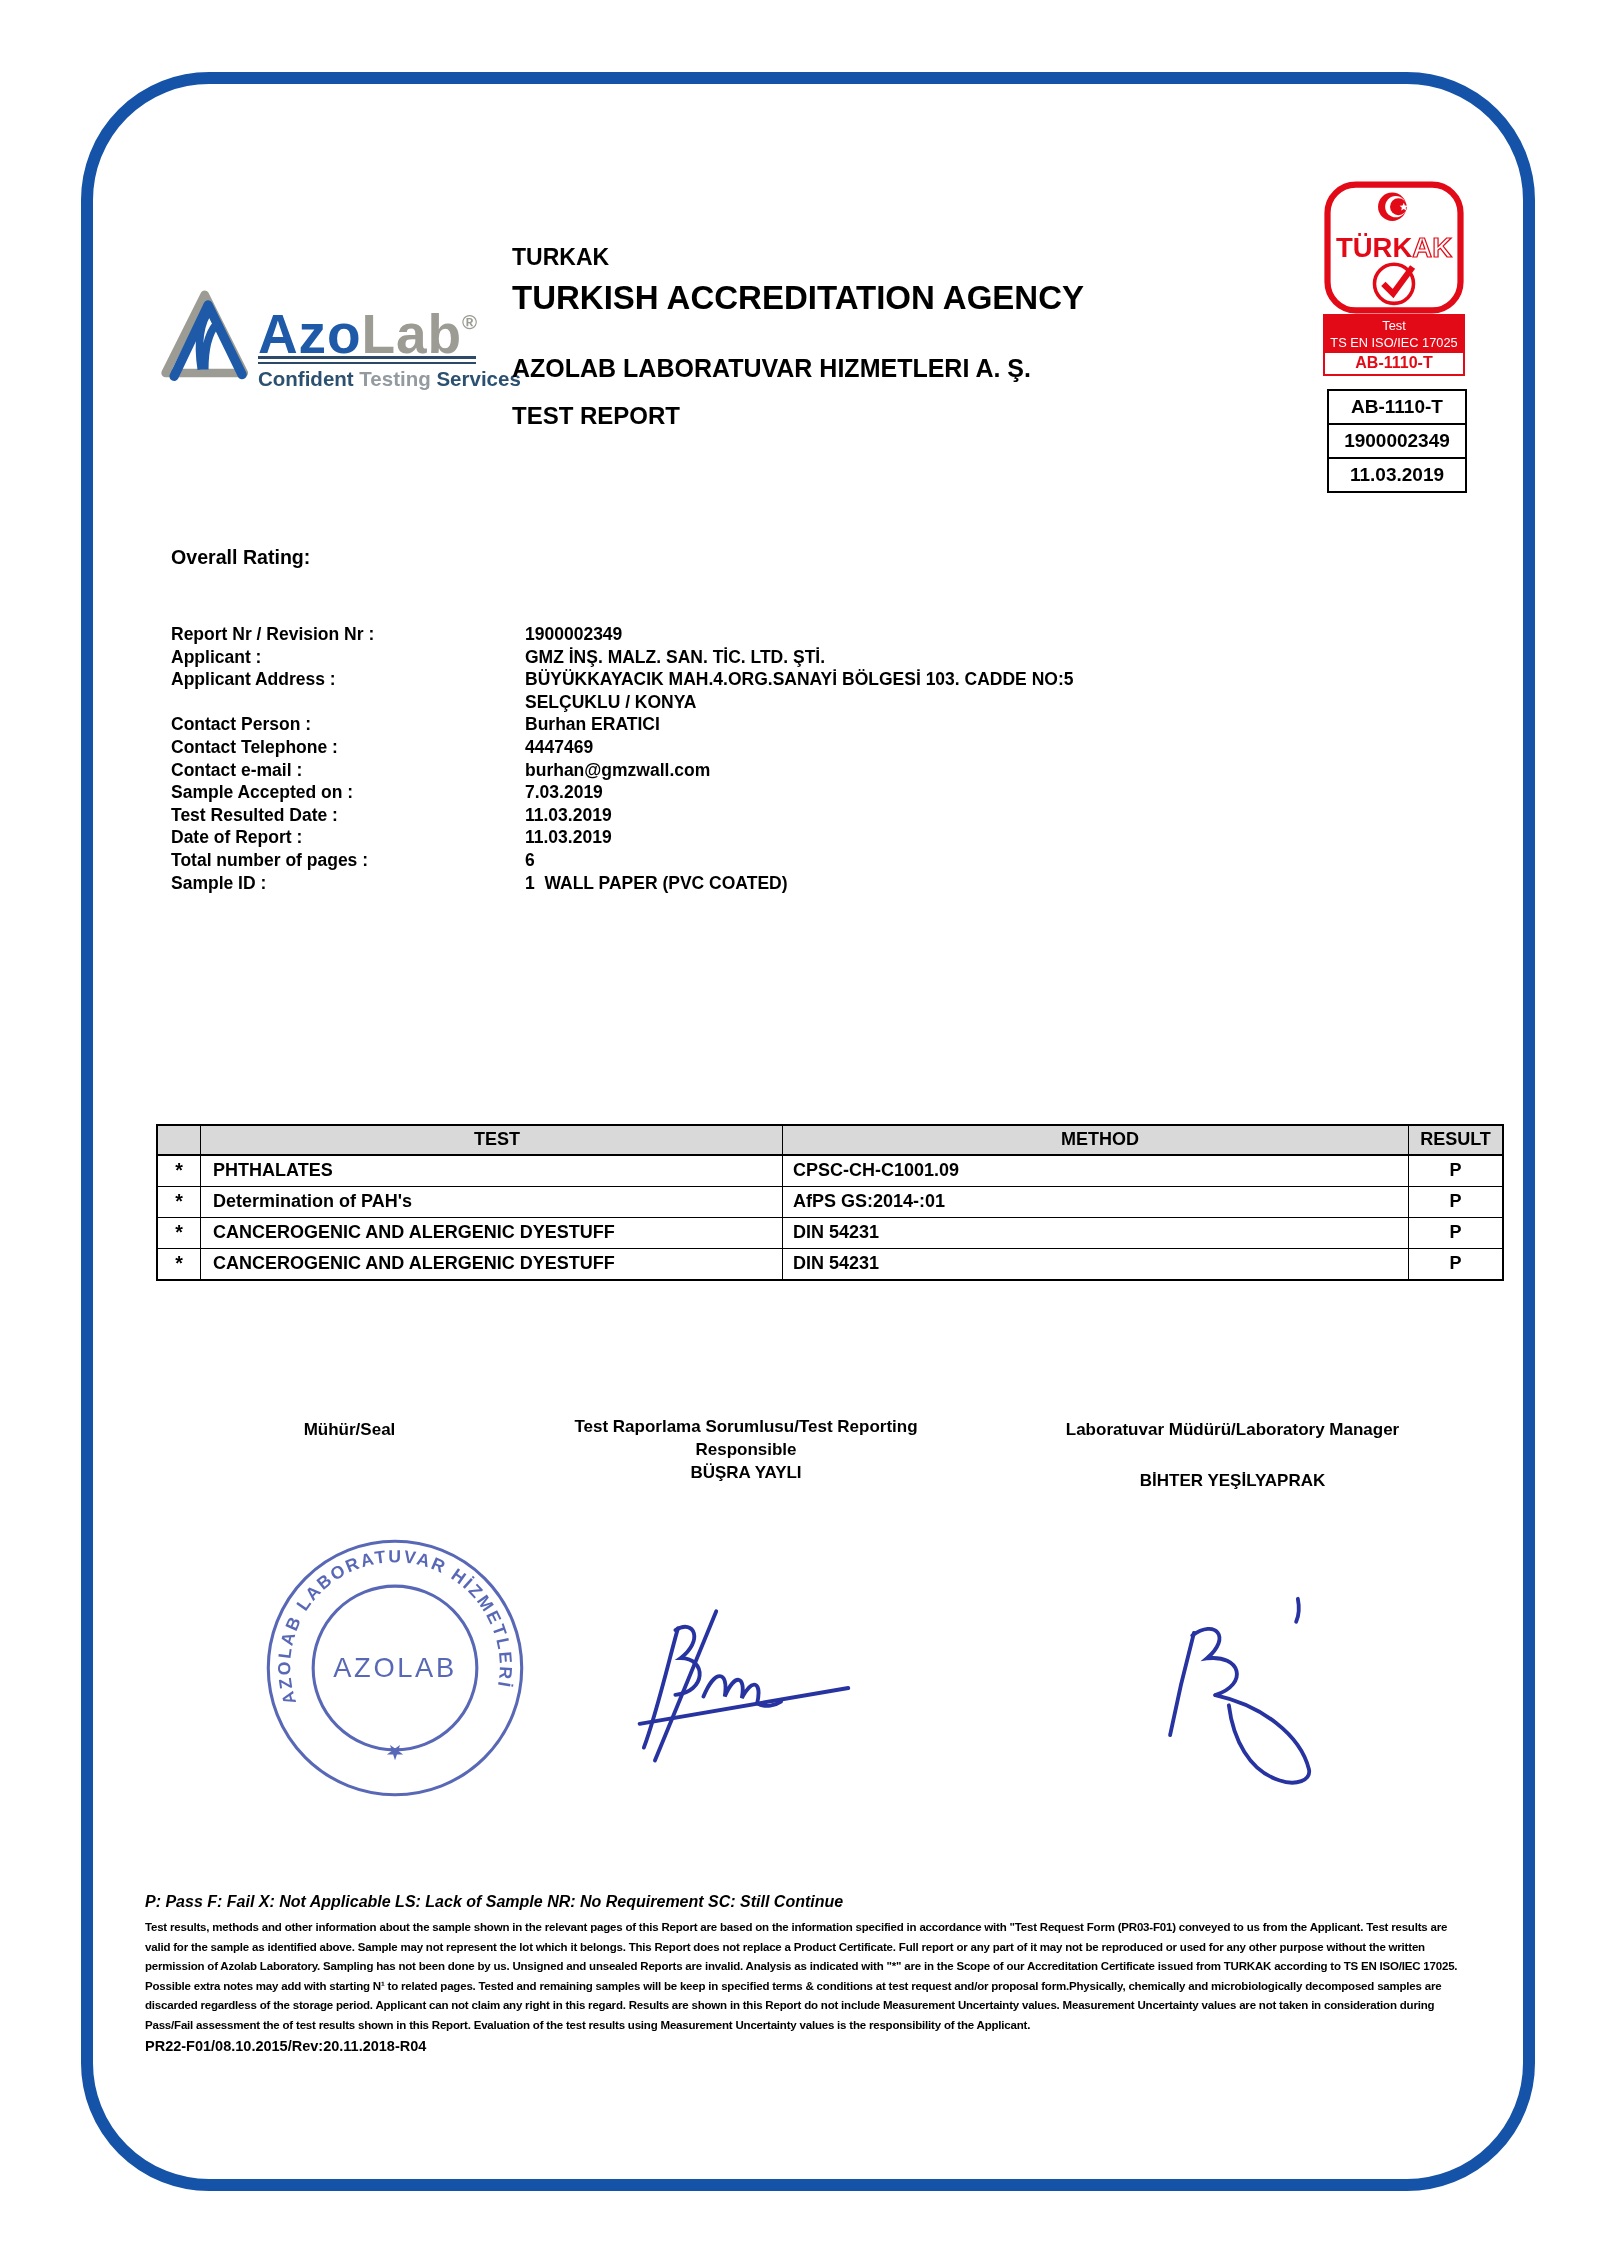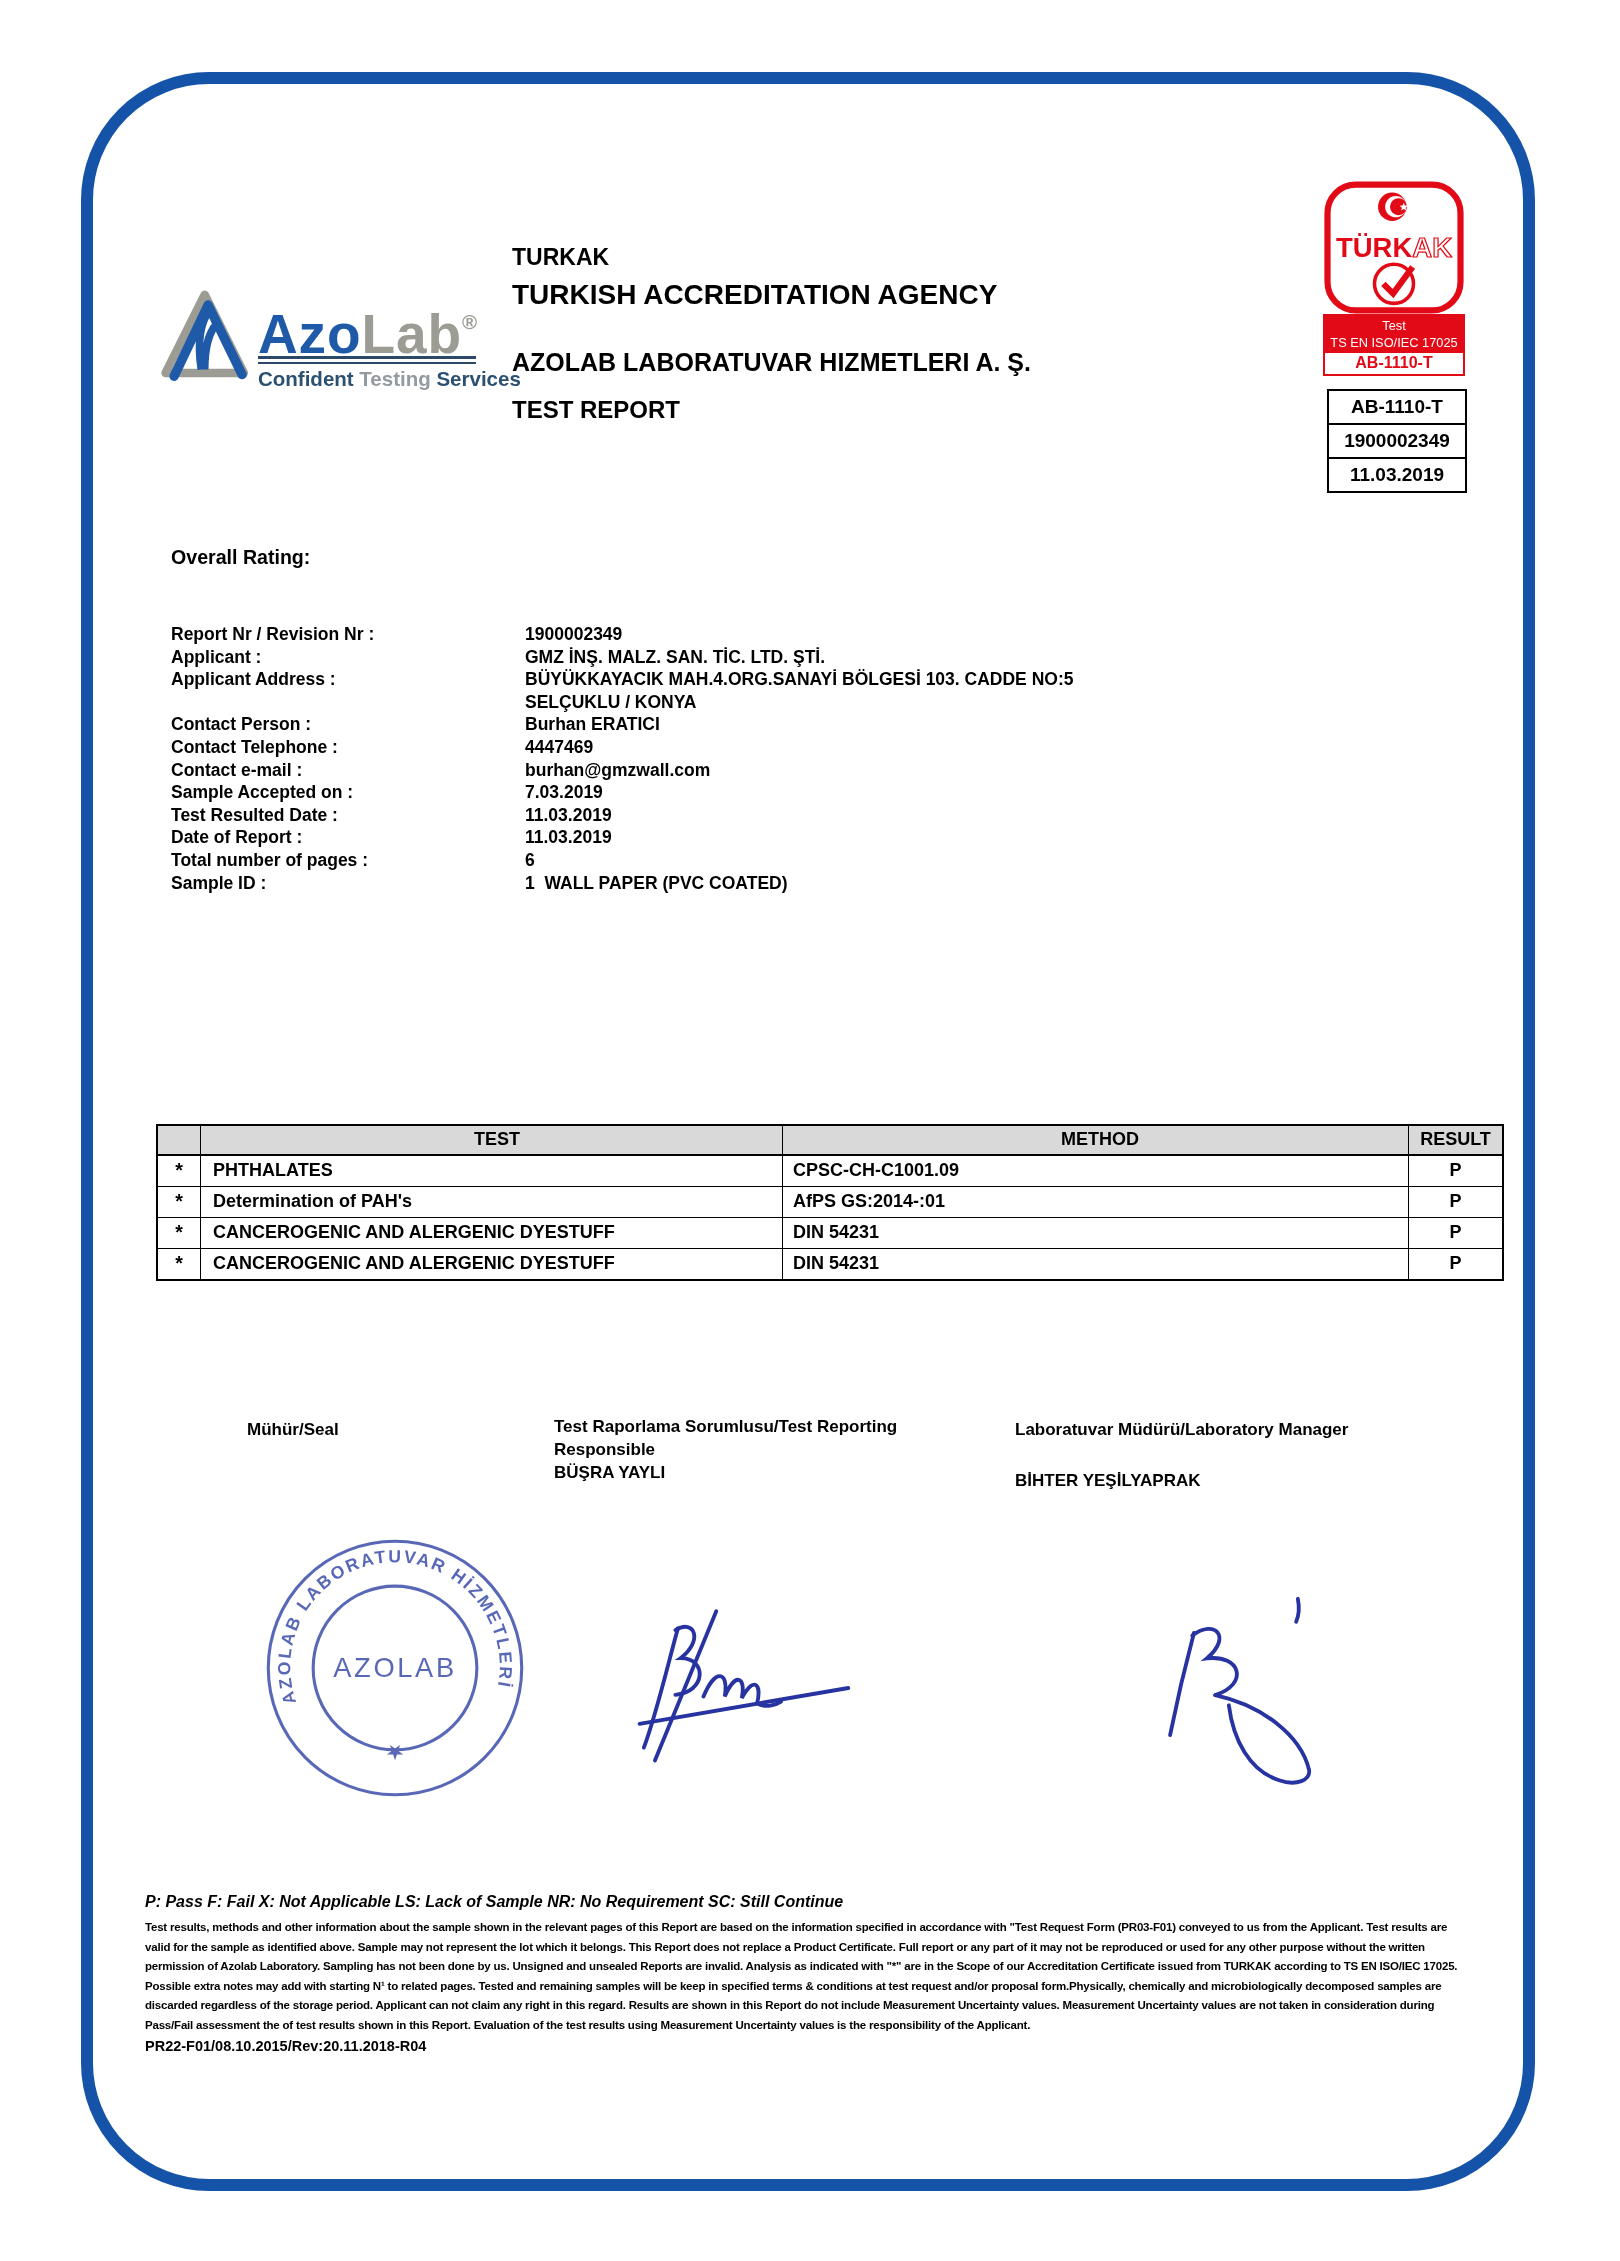--- a/index.html
+++ b/index.html
@@ -18,21 +18,21 @@
   .logo-reg{color:#9c9c94;font-size:20.5px;vertical-align:24px;}
   #logo-line1{left:258px;top:356px;width:218px;height:2.6px;background:#2c4a68;}
   #logo-line2{left:258px;top:362px;width:218px;height:1.7px;background:#2c4a68;}
   #logo-tagline{left:258px;top:367px;width:218px;text-align:center;font-size:20.5px;font-weight:bold;white-space:nowrap;}
   .tag-dark{color:#2b5070;}
   .tag-light{color:#939aa0;}
 
   
   #header-block{left:512px;top:244px;width:767px;text-align:left;font-weight:bold;}
   #hdr1{font-size:23px;}
-  #hdr2{font-size:28px;margin-top:7.7px;}
+  #hdr2{font-size:33px;margin-top:7.7px;}
   #hdr3{font-size:25px;margin-top:37px;}
   #hdr4{font-size:24px;margin-top:19px;}
 
   
   #turkak-mark{left:1323px;top:181px;width:142px;}
   #turkak-band{left:1323px;top:314px;width:142px;height:38px;background:#e30a17;color:#fff;
                text-align:center;line-height:1.35;padding-top:2.6px;box-sizing:border-box;}
   #turkak-band .b1{font-size:12.8px;}
   #turkak-band .b2{font-size:12.8px;}
   #turkak-code{left:1323px;top:351px;width:142px;height:25px;background:#fff;border:2.6px solid #e30a17;
@@ -54,21 +54,21 @@
   #results td,#results th{border:1.7px solid #000;font-weight:bold;overflow:hidden;}
   #results tr.hdr th{background:#d9d9d9;height:25.6px;font-size:18px;text-align:center;border-bottom:2.6px solid #000;}
   #results td{height:28px;font-size:18px;}
   #results .c-mark{width:40px;text-align:center;font-size:19.6px;}
   #results .c-test{width:568px;text-align:left;padding-left:12px;}
   #results .c-method{width:614px;text-align:left;padding-left:10px;}
   #results .c-result{width:91px;text-align:center;}
   #results{border:2.6px solid #000;}
 
   
-  .sig-cap{font-weight:bold;font-size:17px;line-height:23px;}
+  .sig-cap{text-align:center;font-weight:bold;font-size:17px;line-height:23px;}
   #cap-seal{left:247px;top:1418px;width:205px;}
   #cap-reporting{left:554px;top:1415px;width:384px;}
   #cap-reporting .name{margin-top:0;}
   #cap-manager{left:1015px;top:1418px;width:435px;}
   #cap-manager .name{margin-top:28px;}
 
   
   #stamp{left:263px;top:1536px;}
   #sig1{left:597px;top:1577px;}
   #sig2{left:1066px;top:1569px;}

